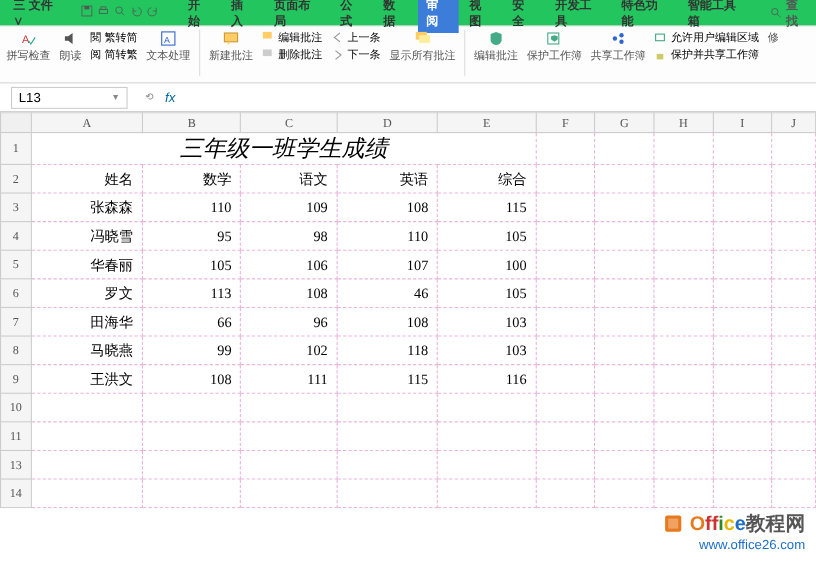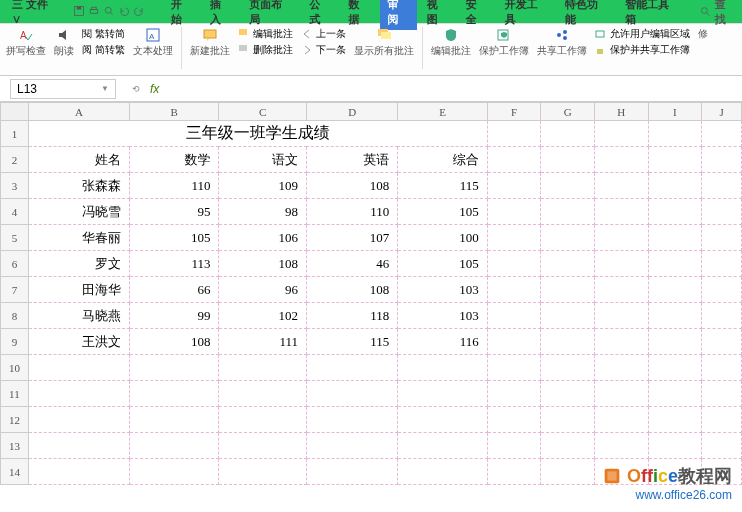--- a/index.html
+++ b/index.html
@@ -21,30 +21,30 @@
     .ribbon-item.small svg { width: 12px; height: 12px; }
     .ribbon-col { display: flex; flex-direction: column; gap: 2px; }
     .divider { width: 1px; height: 42px; background: #ddd; }
     .ribbon-label { font-size: 10px; color: #555; white-space: nowrap; }
     
     .formula-bar { display: flex; align-items: center; height: 26px; border-bottom: 1px solid #ccc; background: #fff; }
     .name-box { width: 106px; height: 20px; margin-left: 10px; border: 1px solid #ccc; background: #fff; display: flex; align-items: center; padding: 0 6px; font-size: 12px; }
     .name-box-dd { margin-left: auto; color: #888; font-size: 8px; }
     .fx-area { margin-left: 16px; display: flex; align-items: center; gap: 6px; }
     .fx-area svg { width: 12px; height: 12px; }
-    .fx-label { font-style: italic; font-size: 12px; color: #4d7c0f; }
+    .fx-label { font-style: italic; font-size: 12px; color: #0369a1; }
     
     .sheet { position: relative; overflow: hidden; }
     table.grid { border-collapse: collapse; table-layout: fixed; }
     table.grid th, table.grid td { border: 1px dashed #e9b5d9; font-size: 13px; font-family: "KaiTi", "楷体", serif; }
     table.grid .corner { width: 28px; height: 18px; background: #f0f0f0; border: 1px solid #ccc; }
     table.grid th.colhead { height: 18px; background: #f5f5f5; color: #555; font-weight: normal; font-size: 11px; border: 1px solid #ccc; text-align: center; }
     table.grid th.rowhead { width: 28px; background: #f5f5f5; color: #555; font-weight: normal; font-size: 11px; border: 1px solid #ccc; text-align: center; }
     table.grid td { height: 26px; padding: 0 8px; text-align: right; color: #000; }
-    table.grid td.title { text-align: center; font-size: 16px; }
+    table.grid td.title { text-align: center; font-size: 21px; font-style: italic; }
     .col-A { width: 102px; } .col-B { width: 90px; } .col-C { width: 88px; } .col-D { width: 92px; } .col-E { width: 90px; }
     .col-F { width: 54px; } .col-G { width: 54px; } .col-H { width: 54px; } .col-I { width: 54px; } .col-J { width: 40px; }
     
     .watermark { position: absolute; right: 10px; bottom: 10px; text-align: right; }
     .watermark .line1 { display: flex; align-items: center; gap: 4px; justify-content: flex-end; }
     .watermark .line1 .word { font-size: 18px; font-weight: bold; }
     .c-o { color: #e87a1e; } .c-f { color: #c33; } .c-i { color: #2a8a2a; } .c-c { color: #e6b800; } .c-e { color: #1e6ec8; } .c-t { color: #555; }
     .watermark .line2 { color: #1e6ec8; font-size: 12px; }
     .wm-icon { width: 22px; height: 22px; }
   </style>
@@ -391,33 +391,20 @@
           <td></td>
           <td></td>
           <td></td>
           <td></td>
           <td></td>
           <td></td>
           <td></td>
           <td></td>
         </tr>
         <tr>
-          <th class="rowhead">12</th>
-          <td></td>
-          <td></td>
-          <td></td>
-          <td></td>
-          <td></td>
-          <td></td>
-          <td></td>
-          <td></td>
-          <td></td>
-          <td></td>
-        </tr>
-        <tr>
           <th class="rowhead">13</th>
           <td></td>
           <td></td>
           <td></td>
           <td></td>
           <td></td>
           <td></td>
           <td></td>
           <td></td>
           <td></td>

